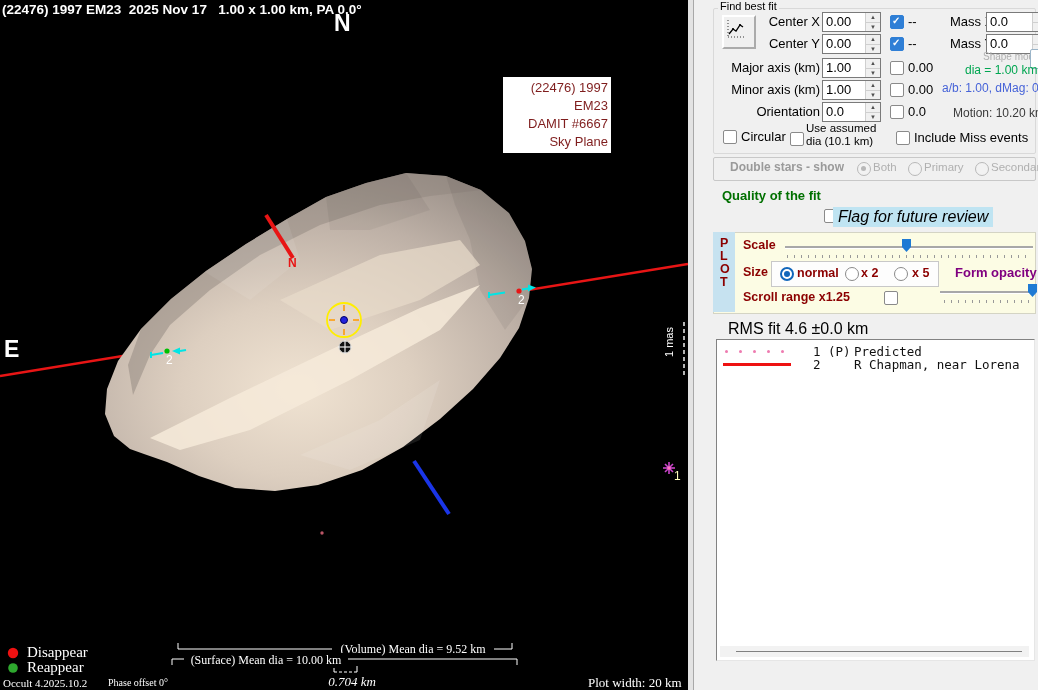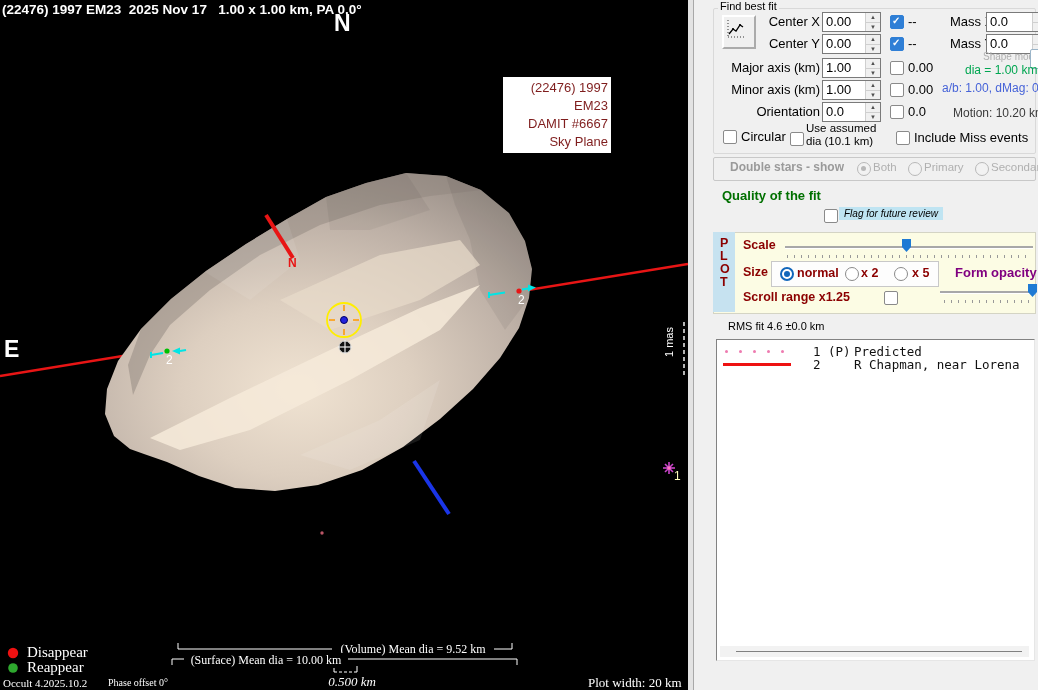--- a/index.html
+++ b/index.html
@@ -155,21 +155,21 @@
   <div class="t" style="left:166px;top:353px;color:#fff;font-size:12px;">2</div>
   <div class="t" style="left:518px;top:293px;color:#fff;font-size:12px;">2</div>
   <div class="t" style="left:674px;top:469px;color:#ffffbb;font-size:12px;">1</div>
   <div class="t" style="left:663px;top:327px;color:#fff;font-size:11px;writing-mode:vertical-rl;transform:rotate(180deg);">1 mas</div>
   <div class="t serif" style="left:27px;top:644px;font-size:15px;">Disappear</div>
   <div class="t serif" style="left:27px;top:659px;font-size:15px;">Reappear</div>
   <div class="t serif" style="left:3px;top:677px;font-size:11px;">Occult 4.2025.10.2</div>
   <div class="t serif" style="left:108px;top:677px;font-size:10px;">Phase offset 0°</div>
   <div class="ruler-label abs" style="left:332px;top:642px;width:162px;">(Volume) Mean dia = 9.52 km</div>
   <div class="ruler-label abs" style="left:184px;top:653px;width:164px;">(Surface) Mean dia = 10.00 km</div>
-  <div class="t serif" style="left:312px;top:674px;width:80px;text-align:center;font-style:italic;font-size:13px;">0.500 km</div>
+  <div class="t serif" style="left:312px;top:674px;width:80px;text-align:center;font-style:italic;font-size:13px;">0.704 km</div>
   <div class="t serif" style="left:588px;top:675px;font-size:13px;">Plot width: 20 km</div>
 </div>
 
 <div id="divider"></div>
 
 <div id="panel">
 
   <div class="groupbox" style="left:19px;top:8px;width:321px;height:144px;"></div>
   <div class="lbl" style="left:24px;top:0px;font-size:11px;background:#f0f0f0;padding:0 2px;">Find best fit</div>
 
@@ -272,21 +272,21 @@
   <div class="lbl" style="left:36px;top:160px;font-weight:bold;font-size:12px;color:#9a9a9a;">Double stars - show</div>
   <div class="radio dis sel2" style="left:163px;top:162px;"></div>
   <div class="lbl" style="left:179px;top:161px;font-size:11.5px;color:#b0b0b0;">Both</div>
   <div class="radio dis" style="left:214px;top:162px;"></div>
   <div class="lbl" style="left:230px;top:161px;font-size:11.5px;color:#b0b0b0;">Primary</div>
   <div class="radio dis" style="left:281px;top:162px;"></div>
   <div class="lbl" style="left:297px;top:161px;font-size:11.5px;color:#b0b0b0;">Secondary</div>
 
   <div class="lbl" style="left:28px;top:188px;font-weight:bold;color:#007000;">Quality of the fit</div>
   <div class="cb" style="left:130px;top:209px;"></div>
-  <div class="lbl" style="left:145px;top:207px;font-size:10px;font-style:italic;background:#bfe4f2;padding:1px 5px;">Flag for future review</div>
+  <div class="lbl" style="left:139px;top:207px;font-size:16px;font-style:italic;background:#bfe4f2;padding:1px 5px;">Flag for future review</div>
 
   <div class="abs" style="left:19px;top:232px;width:321px;height:80px;background:#fcfce4;border:1px solid #d4d4c4;"></div>
   <div class="abs" style="left:19px;top:232px;width:22px;height:80px;background:#c6e2f0;"></div>
   <div class="lbl maroon" style="left:26px;top:236px;">P</div>
   <div class="lbl maroon" style="left:26px;top:249px;">L</div>
   <div class="lbl maroon" style="left:26px;top:262px;">O</div>
   <div class="lbl maroon" style="left:26px;top:275px;">T</div>
 
   <div class="lbl maroon" style="left:49px;top:238px;">Scale</div>
   <div class="slider-track" style="left:91px;top:246px;width:248px;"></div>
@@ -301,21 +301,21 @@
   <div class="lbl maroon" style="left:167px;top:266px;">x 2</div>
   <div class="radio" style="left:200px;top:267px;"></div>
   <div class="lbl maroon" style="left:218px;top:266px;">x 5</div>
   <div class="lbl" style="left:261px;top:265px;font-weight:bold;color:#800080;">Form opacity</div>
   <div class="slider-track" style="left:246px;top:291px;width:93px;"></div>
   <div class="slider-thumb" style="left:334px;top:284px;"></div>
   <div class="ticks" style="left:250px;top:300px;width:87px;"></div>
   <div class="lbl maroon" style="left:49px;top:290px;">Scroll range x1.25</div>
   <div class="cb" style="left:190px;top:291px;"></div>
 
-  <div class="lbl" style="left:34px;top:320px;font-size:11px;">RMS fit 4.6 ±0.0 km</div>
+  <div class="lbl" style="left:34px;top:320px;font-size:16px;">RMS fit 4.6 ±0.0 km</div>
   <div id="listbox" style="left:22px;top:339px;width:317px;height:320px;">
     <div class="abs" style="left:0;top:0;width:100%;height:14px;">
       <div class="dot" style="left:8px;top:10px;"></div>
       <div class="dot" style="left:22px;top:10px;"></div>
       <div class="dot" style="left:36px;top:10px;"></div>
       <div class="dot" style="left:50px;top:10px;"></div>
       <div class="dot" style="left:64px;top:10px;"></div>
       <div class="t mono" style="left:96px;top:4px;">1 (P)</div>
       <div class="t mono" style="left:137px;top:4px;">Predicted</div>
     </div>

